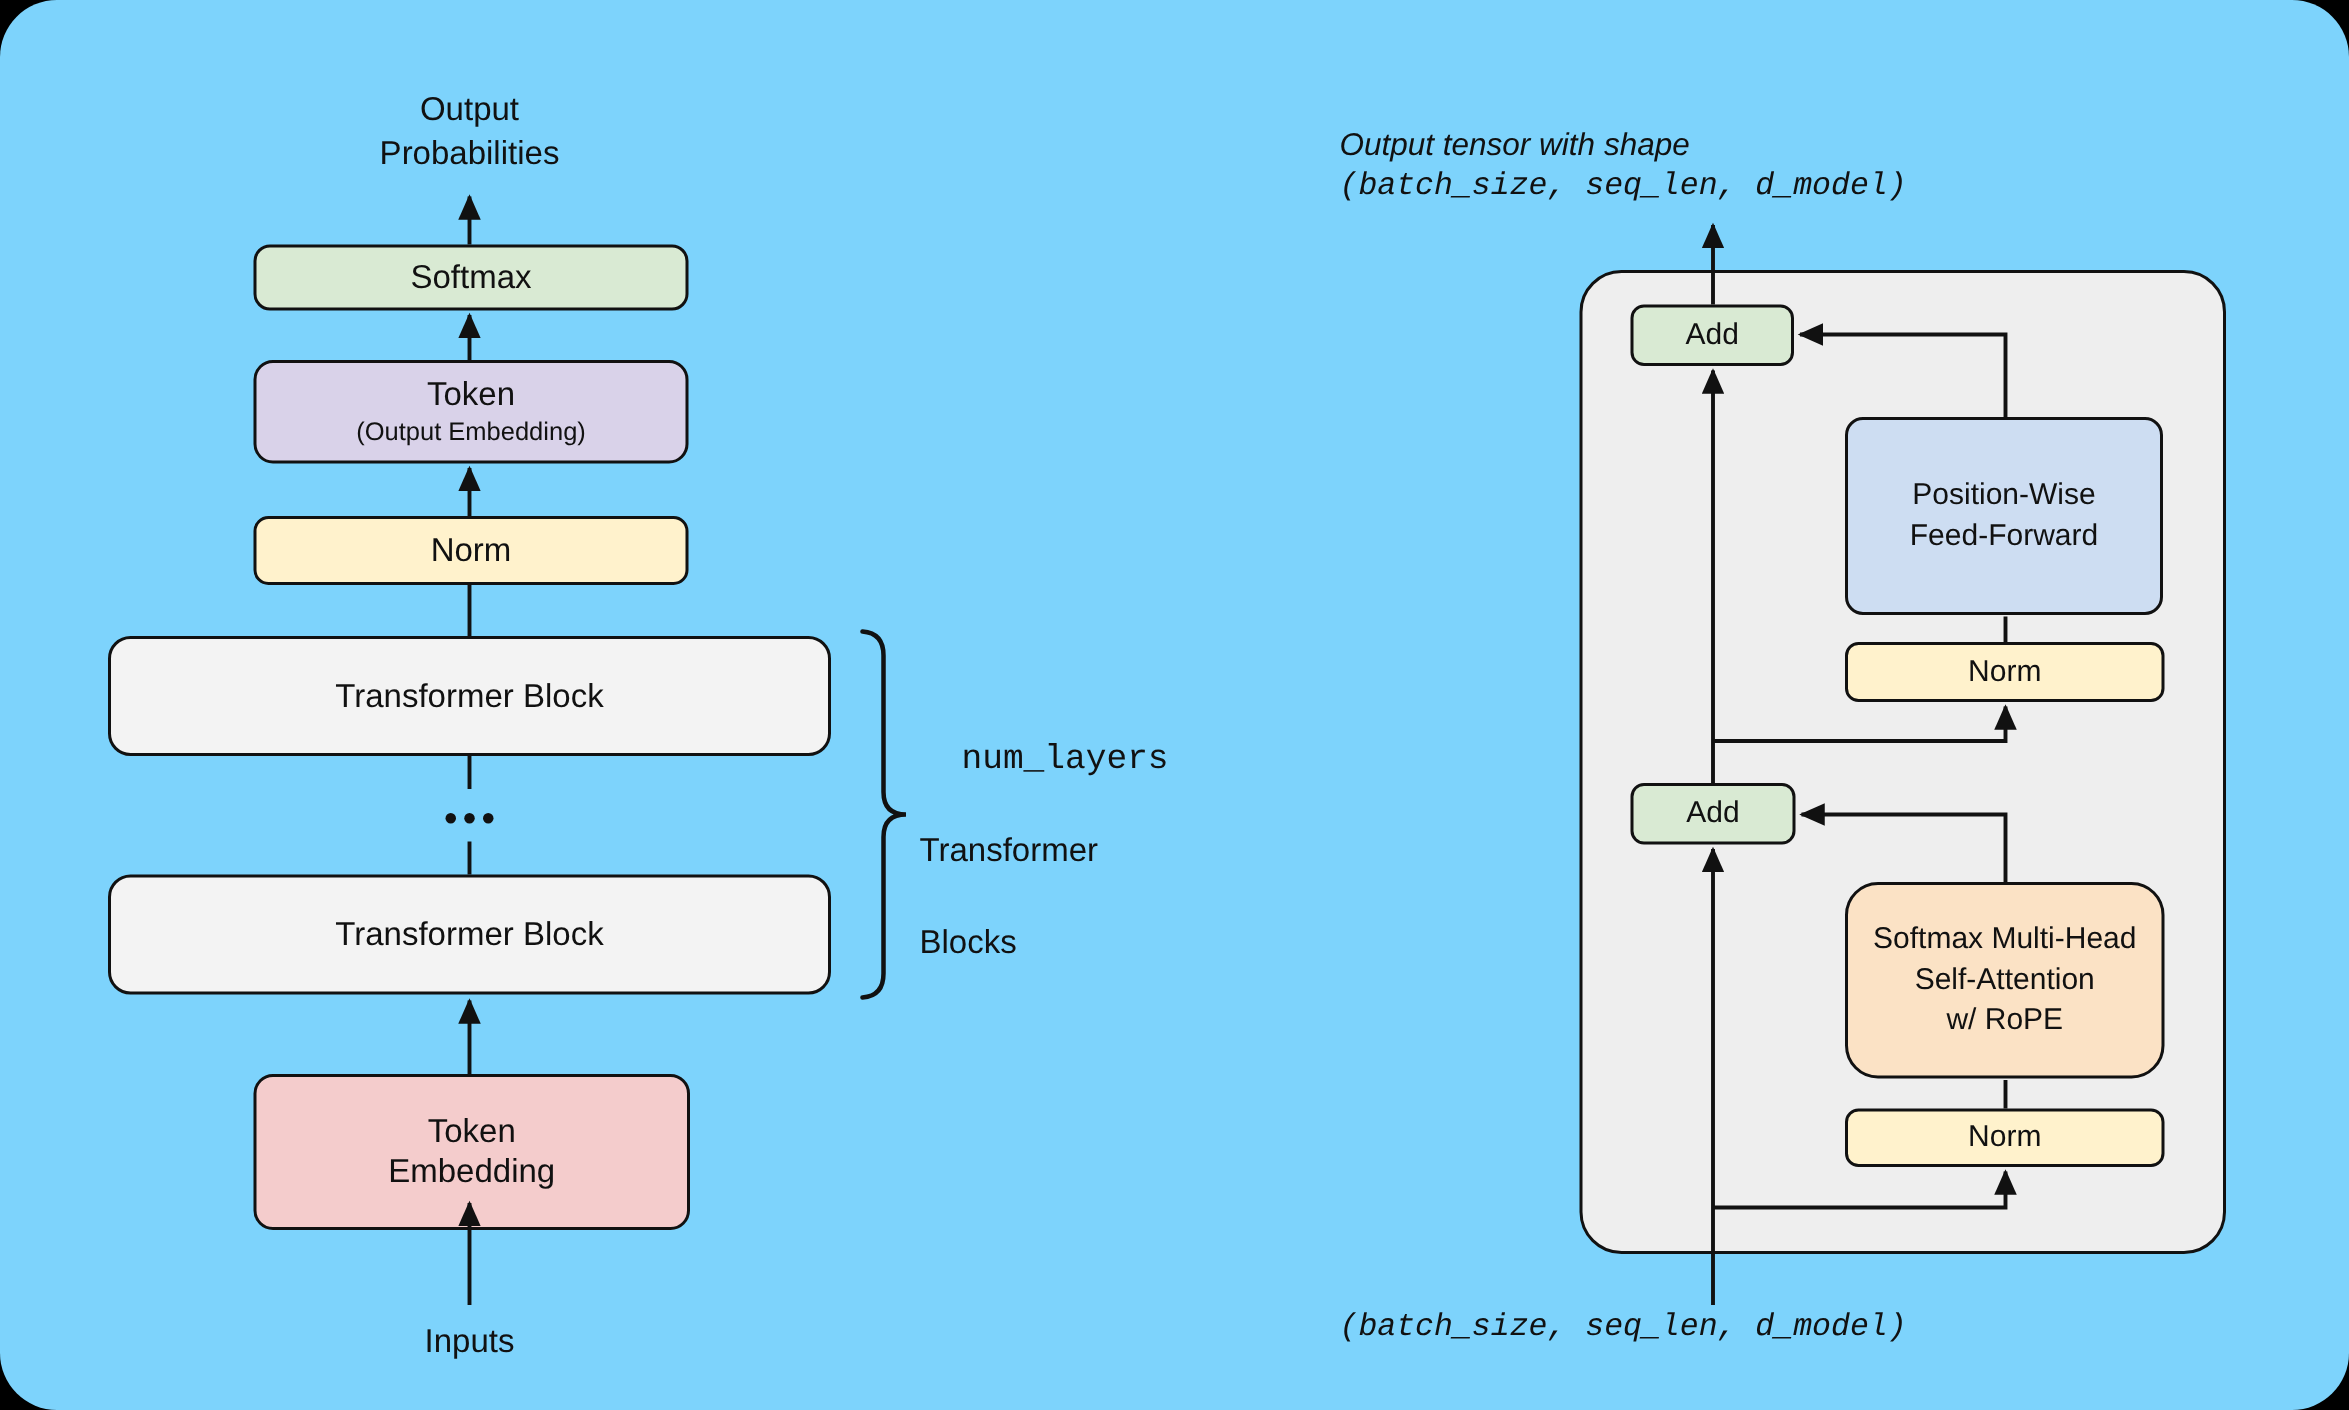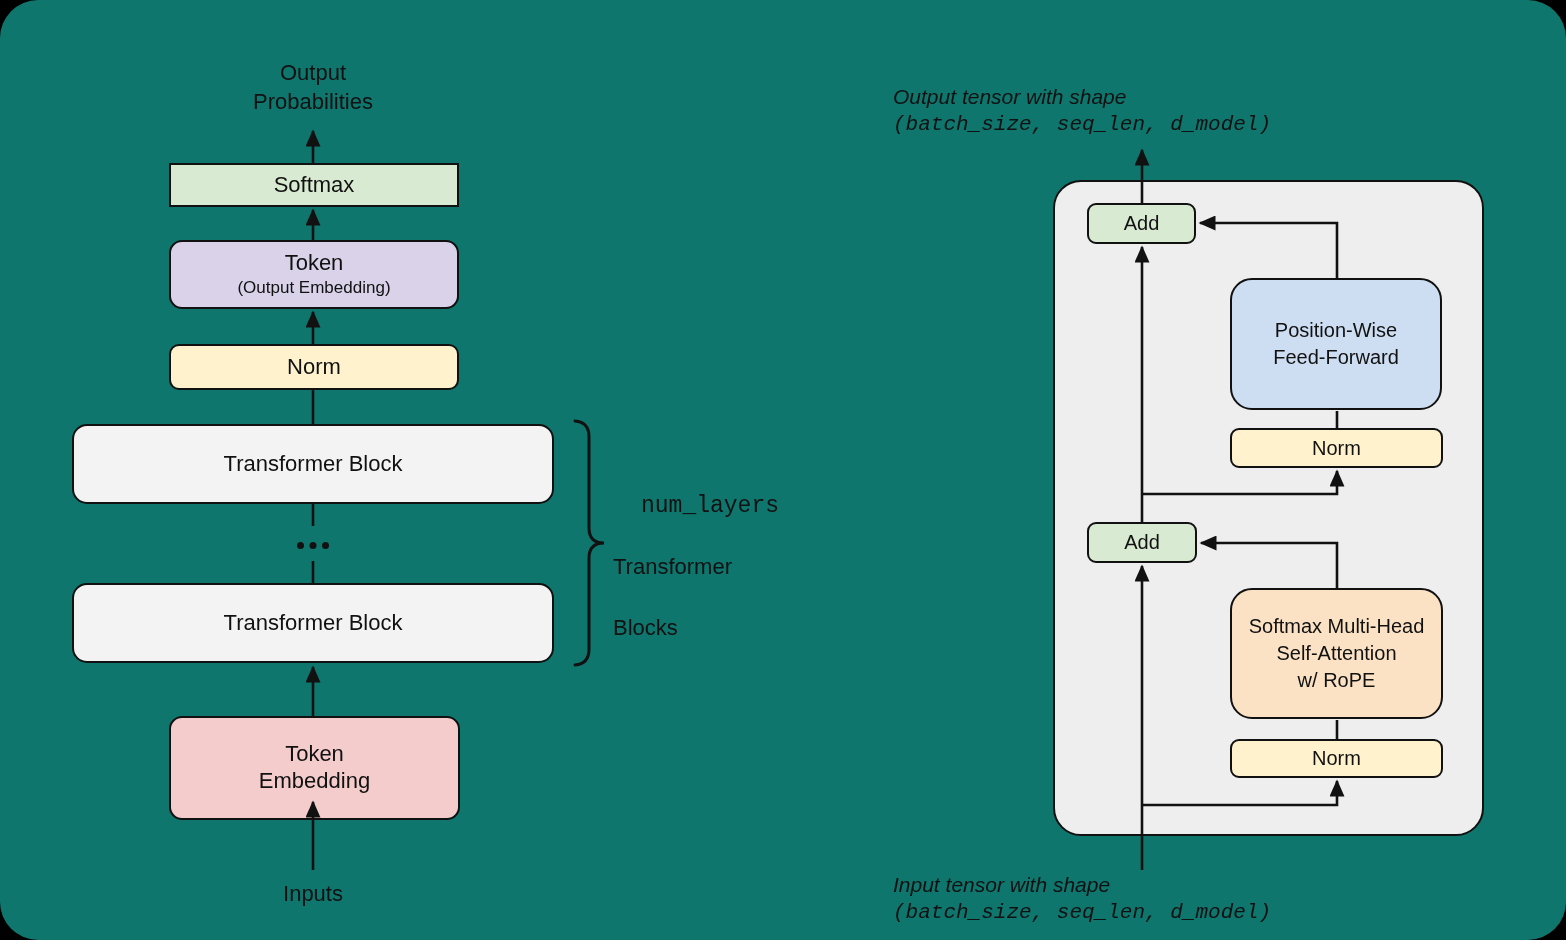--- a/index.html
+++ b/index.html
@@ -5,21 +5,21 @@
   html, body {
     margin: 0;
     padding: 0;
     background: #000;
     font-family: "Liberation Sans", sans-serif;
   }
   #page {
     position: relative;
     width: 1566px;
     height: 940px;
-    background: #0f766e;
+    background: #7dd3fc;
     border-radius: 38px;
     overflow: hidden;
     color: #111;
   }
   .box {
     position: absolute;
     box-sizing: border-box;
     border: 2.6px solid #111;
     display: flex;
     flex-direction: column;
@@ -93,21 +93,21 @@
 </head>
 <body>
 
 <div id="page">
 
   <div class="side-label" style="left:113px; top:58px;">
     <span style="display:block">Output</span>
     <span style="display:block">Probabilities</span>
   </div>
 
-  <div class="box f22" style="left:169px; top:163px; width:290px; height:44px; background:#d9ead3; border-radius:0;">
+  <div class="box f22" style="left:169px; top:163px; width:290px; height:44px; background:#d9ead3; border-radius:11px;">
     <span>Softmax</span>
   </div>
 
   <div class="box" style="left:169px; top:240px; width:290px; height:69px; background:#d9d2e9; border-radius:13px;">
     <span class="f22">Token</span>
     <span class="sub17">(Output Embedding)</span>
   </div>
 
   <div class="box f22" style="left:169px; top:344px; width:290px; height:46px; background:#fff2cc; border-radius:10px;">
     <span>Norm</span>
@@ -140,21 +140,21 @@
     <span class="cap-line">Output tensor with shape</span>
     <span class="cap-mono">(batch_size, seq_len, d_model)</span>
   </div>
 
   <div class="box" style="left:1053px; top:180px; width:431px; height:656px; background:#eeeeee; border-radius:28px;"></div>
 
   <div class="box f20" style="left:1087px; top:203px; width:109px; height:41px; background:#d9ead3; border-radius:9px;">
     <span>Add</span>
   </div>
 
-  <div class="box f20" style="left:1230px; top:278px; width:212px; height:132px; background:#cdddf2; border-radius:22px; line-height:1.35;">
+  <div class="box f20" style="left:1230px; top:278px; width:212px; height:132px; background:#cdddf2; border-radius:12px; line-height:1.35;">
     <span>Position-Wise</span>
     <span>Feed-Forward</span>
   </div>
 
   <div class="box f20" style="left:1230px; top:428px; width:213px; height:40px; background:#fff2cc; border-radius:9px;">
     <span>Norm</span>
   </div>
 
   <div class="box f20" style="left:1087px; top:522px; width:110px; height:41px; background:#d9ead3; border-radius:9px;">
     <span>Add</span>
@@ -164,21 +164,20 @@
     <span>Softmax Multi-Head</span>
     <span>Self-Attention</span>
     <span>w/ RoPE</span>
   </div>
 
   <div class="box f20" style="left:1230px; top:739px; width:213px; height:39px; background:#fff2cc; border-radius:9px;">
     <span>Norm</span>
   </div>
 
   <div class="caption" style="left:893px; top:871px;">
-    <span class="cap-line">Input tensor with shape</span>
     <span class="cap-mono">(batch_size, seq_len, d_model)</span>
   </div>
 
   <svg class="wires" viewBox="0 0 1566 940">
     <defs>
       <marker id="ah" markerUnits="userSpaceOnUse" markerWidth="18" markerHeight="15" refX="15.5" refY="7.5" orient="auto">
         <path d="M0,0 L17,7.5 L0,15 Z" fill="#111"></path>
       </marker>
     </defs>
     <g stroke="#111" stroke-width="2.6" fill="none">

